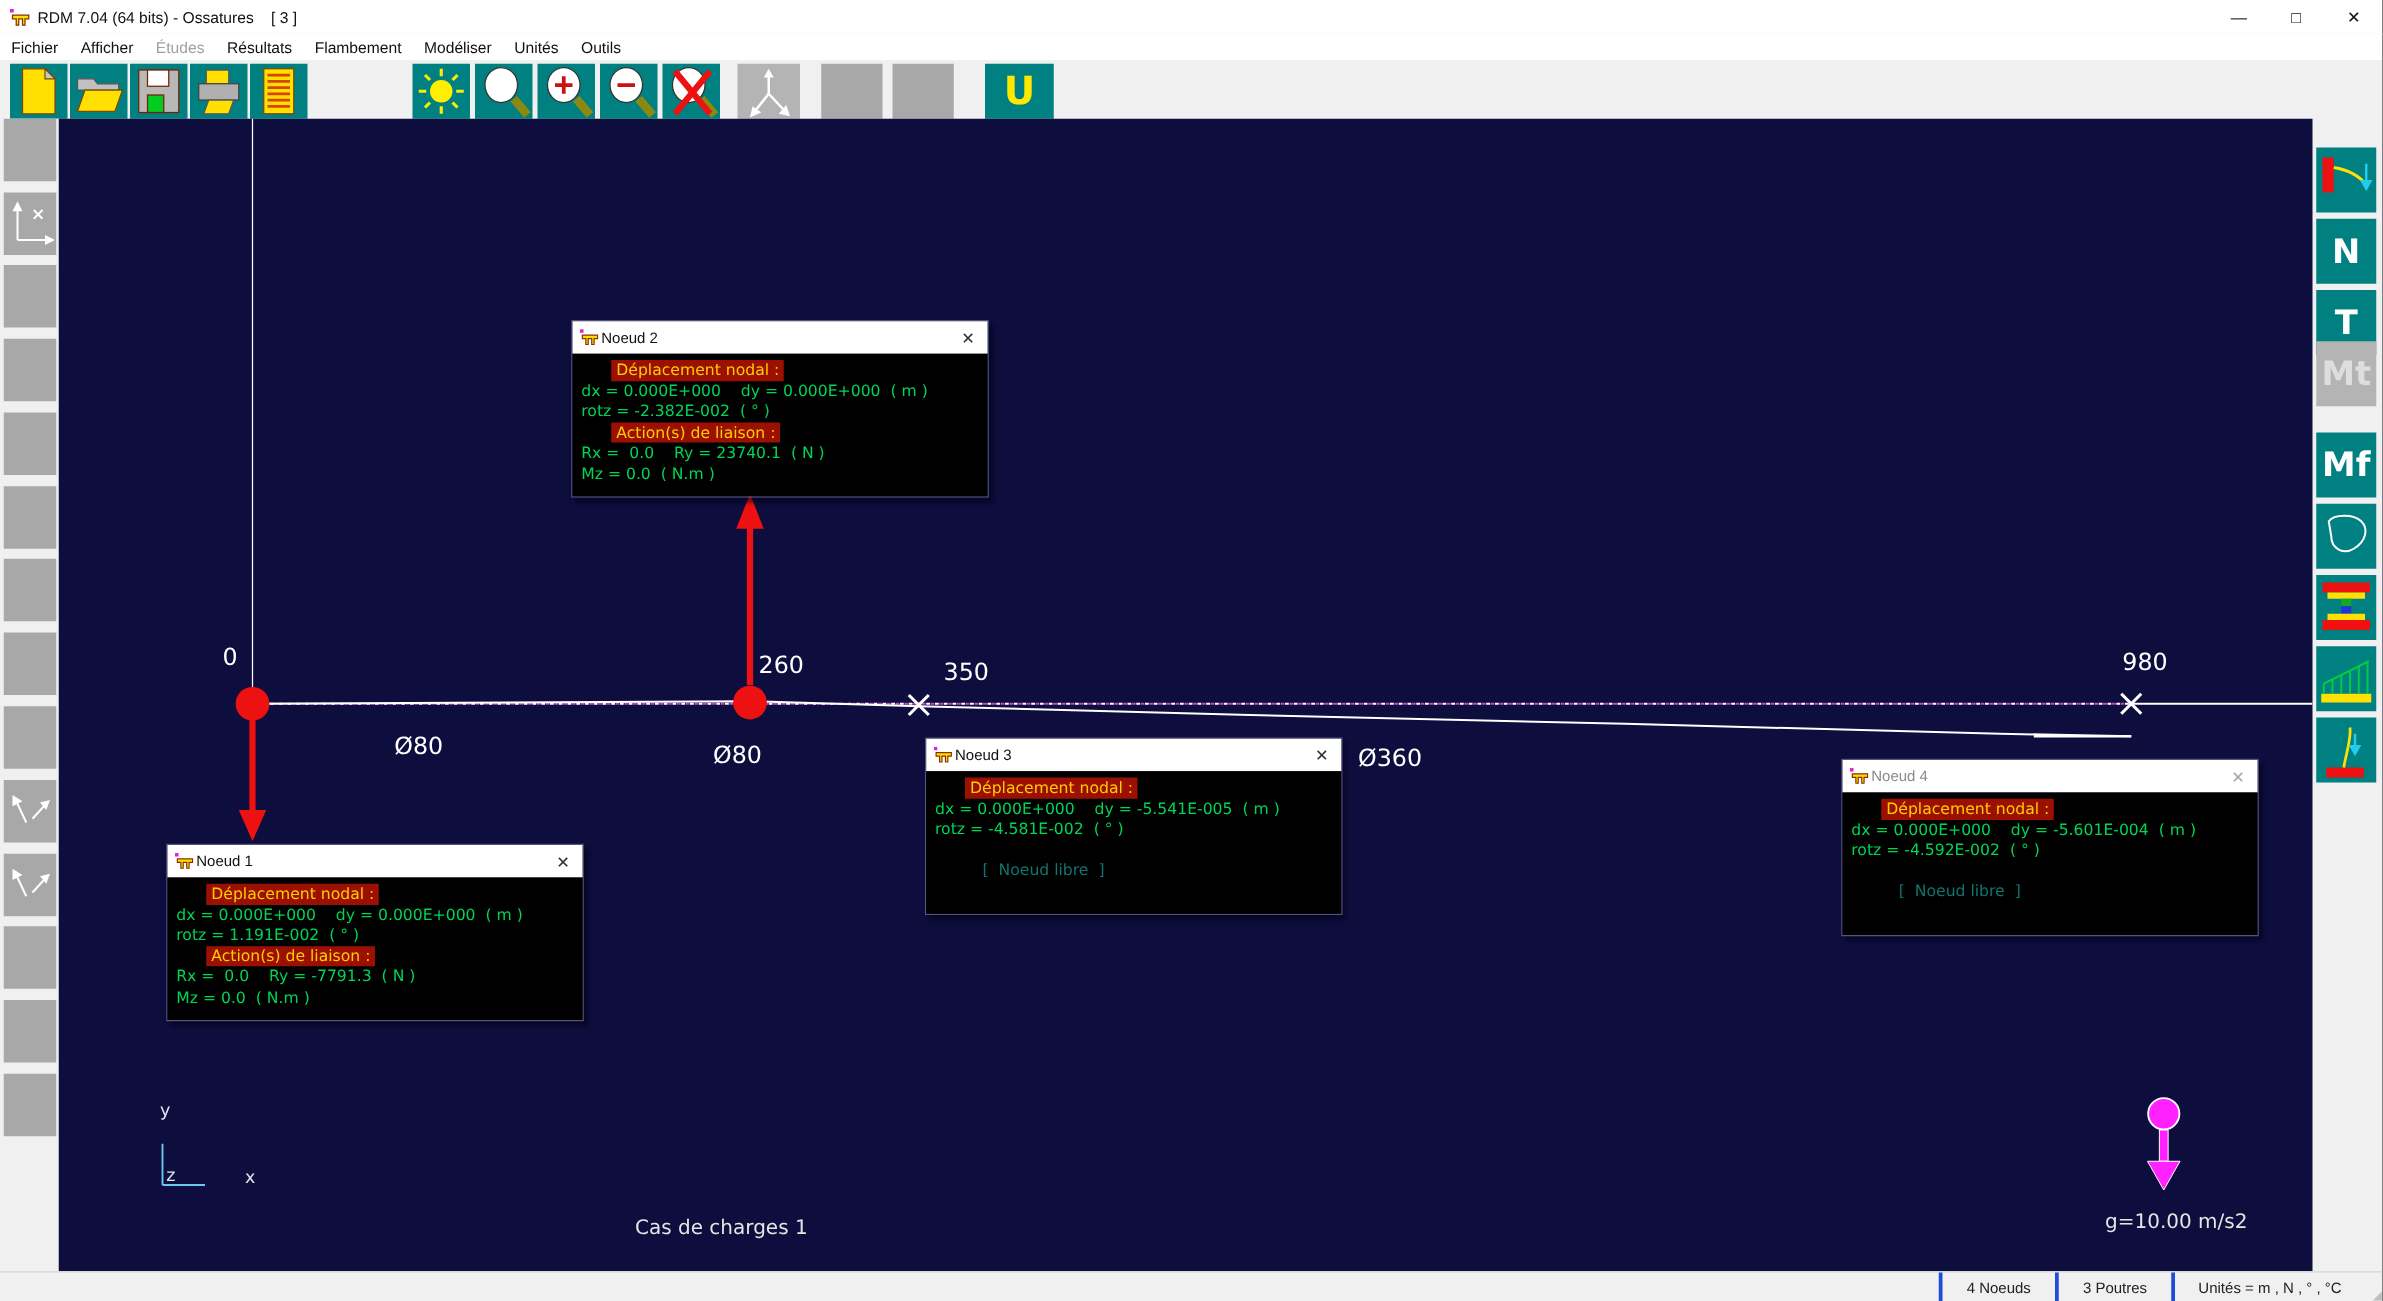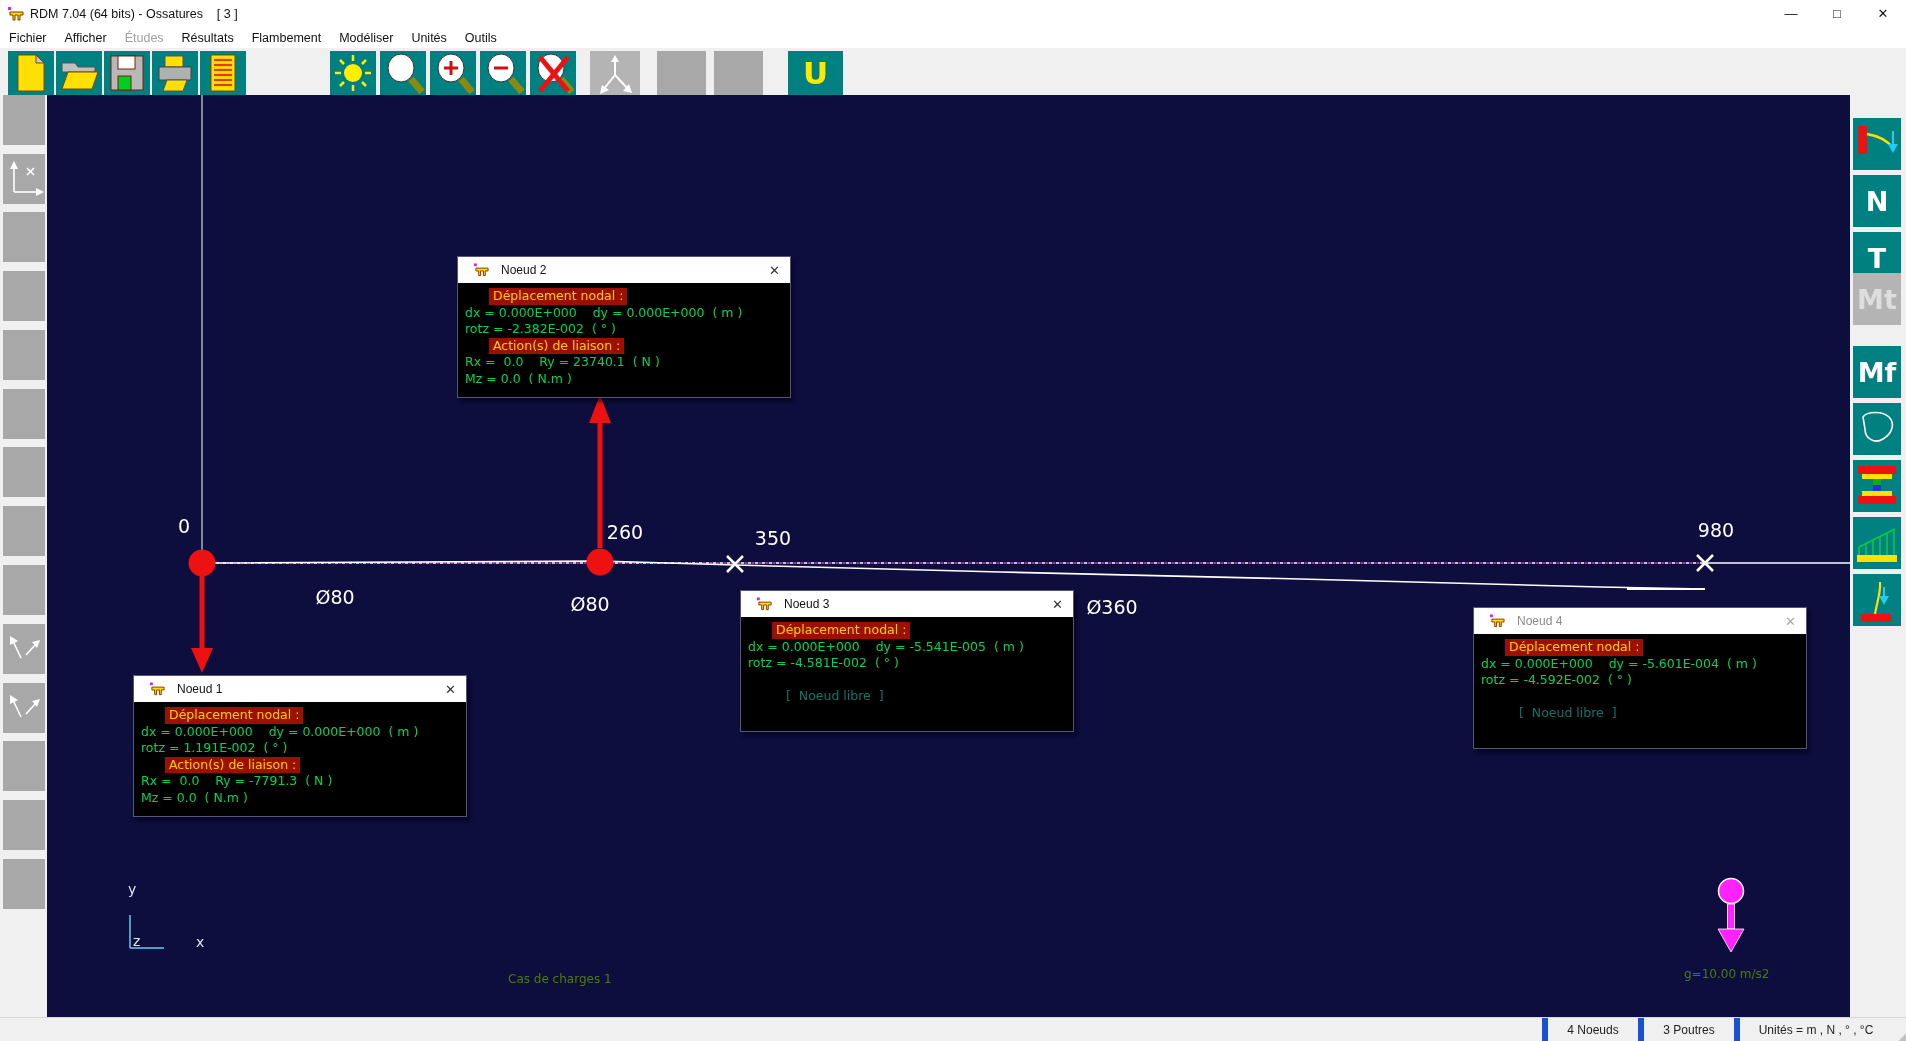--- a/index.html
+++ b/index.html
@@ -38,44 +38,44 @@
   .rbtn svg{width:100%;height:100%;display:block;}
   .rbtn .rlabel{color:#ffffff;font-size:27px;font-weight:bold;font-family:"DejaVu Sans",sans-serif;}
   .rbtn.disabled{background:#b4b4b4;}
   .rbtn.disabled .rlabel{color:#dedede;}
 
   
   .canvas{position:absolute;left:47px;top:95px;width:1803px;height:922px;background:#0d0d3e;}
   .canvas svg.scene{position:absolute;left:0;top:0;}
   .clabel{position:absolute;color:#ffffff;font-family:"DejaVu Sans",sans-serif;font-size:19px;
           transform:translateX(-50%);white-space:pre;}
-  .small-label{position:absolute;color:#4d7c0f;font-family:"DejaVu Sans",sans-serif;font-size:12px;white-space:pre;}
+  .small-label{position:absolute;color:#e5e5e5;font-family:"DejaVu Sans",sans-serif;font-size:16px;white-space:pre;}
   .axis-letter{position:absolute;color:#dfe6f2;font-family:"DejaVu Sans",sans-serif;font-size:14px;}
 
   
   .popup{position:absolute;width:332px;border:1px solid #55557a;
          box-shadow:3px 4px 3px rgba(0,0,15,.5);}
-  .popup-title{height:26px;background:#ffffff;display:flex;align-items:center;gap:12px;
-               padding-left:16px;font-size:12px;color:#111;}
+  .popup-title{height:26px;background:#ffffff;display:flex;align-items:center;gap:2px;
+               padding-left:6px;font-size:12px;color:#111;}
   .popup-title .popup-close{margin-left:auto;padding-right:10px;font-size:13px;color:#333;}
   .popup.inactive .popup-title{color:#8a8a8a;}
   .popup.inactive .popup-close{color:#a8a8a8;}
   .popup-body{background:#000000;height:109px;padding:5px 7px 0 7px;
               font-family:"DejaVu Sans",sans-serif;font-size:12.5px;line-height:16.5px;}
   .chip{display:inline-block;background:#9b1000;color:#ffce00;padding:0 4px;white-space:pre;}
   .chip-row{height:16.5px;margin-left:24px;}
   .gline{color:#00d455;white-space:pre;height:16.5px;}
   .mline{color:#0f766e;white-space:pre;height:16.5px;margin-left:38px;}
   .spacer{height:16.5px;}
 
   
   .statusbar{position:absolute;left:0;top:1017px;width:1906px;height:24px;background:#f0f0f0;
              border-top:1px solid #d5d5d5;display:flex;align-items:stretch;font-size:12px;color:#222;}
   .sb-spacer{flex:1;}
-  .sb-panel{border-left:6px solid #1d4ed8;display:flex;align-items:center;justify-content:center;white-space:pre;}
+  .sb-panel{border-left:3px solid #1d4ed8;display:flex;align-items:center;justify-content:center;white-space:pre;}
   .sb-grip{width:14px;display:flex;align-items:flex-end;justify-content:flex-end;color:#c0c0c0;font-size:10px;}
 </style>
 </head>
 <body>
 
 <div class="screen">
 
   <div class="titlebar">
     <svg class="app-ico" width="16" height="14" viewBox="0 0 16 14">
       <rect x="0" y="0" width="3" height="3" fill="#e020e0"></rect>

